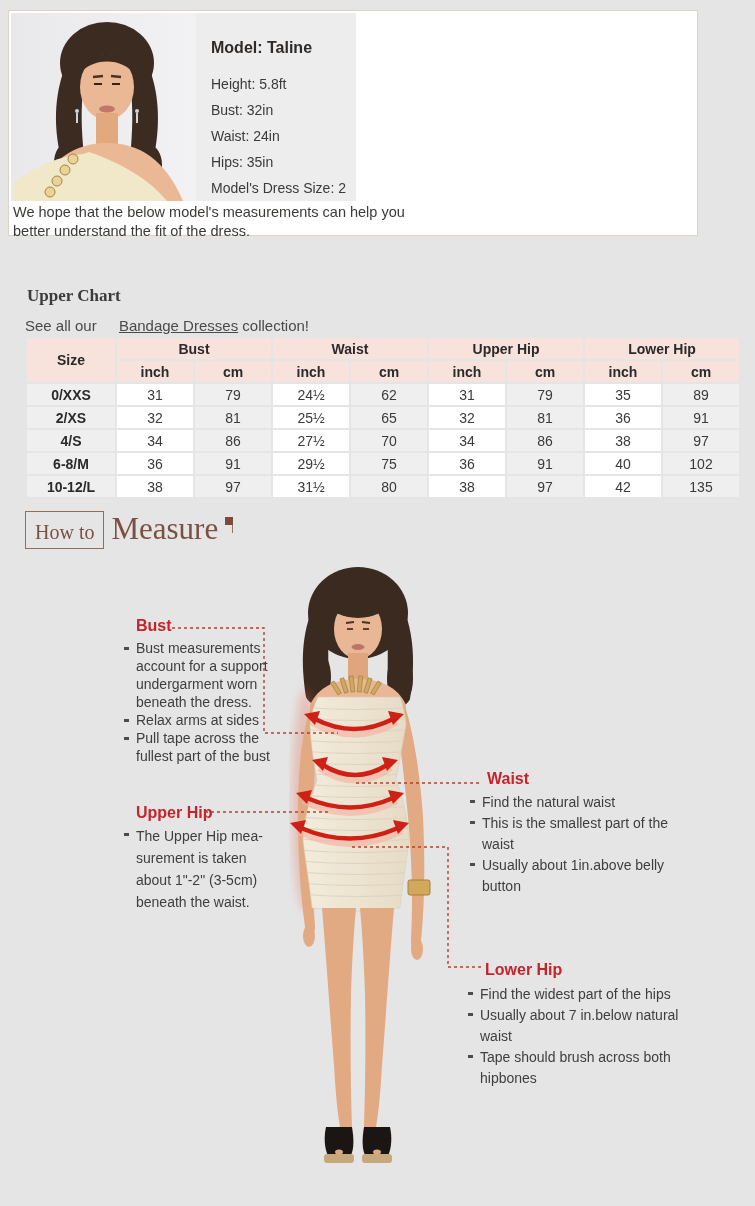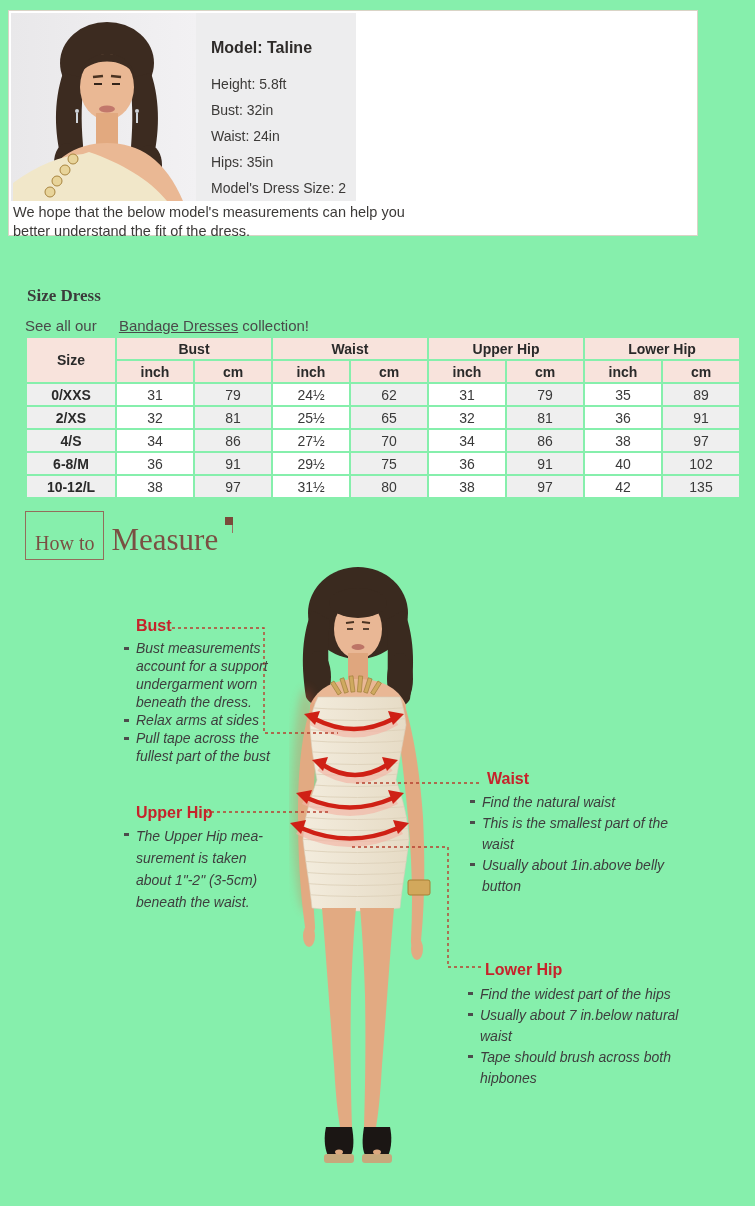--- a/index.html
+++ b/index.html
@@ -1,16 +1,16 @@
 <!DOCTYPE html>
 <html><head>
 <meta charset="utf-8">
 <style>
   html,body{margin:0;padding:0;background:#fff;}
-  .page{position:relative;width:755px;height:1206px;background:#86efac;overflow:hidden;
+  .page{position:relative;width:755px;height:1206px;background:#e5e5e5;overflow:hidden;
         font-family:"Liberation Sans",sans-serif;color:#3e3e3e;}
   
   .model-box{position:absolute;left:8px;top:10px;width:688px;height:224px;border:1px solid #d9d4c6;background:#fff;}
   .model-panel{position:absolute;left:2px;top:2px;width:345px;height:188px;background:#ededee;}
   .model-photo{position:absolute;left:0;top:0;}
   .model-info{position:absolute;left:200px;top:26px;width:140px;}
   .model-title{font-size:16px;font-weight:bold;color:#2e2b29;margin-bottom:14px;}
   .model-spec{font-size:14px;color:#3c3a38;line-height:26px;white-space:nowrap;}
   .model-caption{position:absolute;left:4px;top:192px;width:392px;font-size:14.5px;line-height:19px;color:#3c3a38;}
   
@@ -20,29 +20,29 @@
   .collection-line a{color:#4a4a4a;text-decoration:underline;cursor:pointer;margin-left:18px;}
   .size-table{position:absolute;left:25px;top:336px;border-collapse:separate;border-spacing:2px;}
   .size-table th,.size-table td{height:21px;text-align:center;font-size:14px;padding:0 2px;}
   .size-table .hdr{background:#f8e3dc;font-weight:bold;color:#2a2a2a;}
   .size-table .corner{width:84px;}
   .size-table .szcol{background:#efefef;font-weight:bold;color:#2a2a2a;width:84px;}
   .size-table .inch{background:#ffffff;color:#3a3a3a;width:72px;}
   .size-table .cm{background:#efefef;color:#3a3a3a;width:72px;}
   
   .hm-heading{position:absolute;left:25px;top:511px;display:flex;align-items:baseline;color:#7a5043;}
-  .hm-small{font-family:"Liberation Serif",serif;font-size:20px;border:1px solid #936d5b;padding:20px 9px 4px 9px;}
+  .hm-small{font-family:"Liberation Serif",serif;font-size:20px;border:1px solid #936d5b;padding:9px 9px 4px 9px;}
   .hm-large{font-family:"Liberation Serif",serif;font-size:31px;margin-left:7px;}
   .hm-mark{position:relative;display:inline-block;width:8px;height:8px;background:#7a4a3a;margin-left:7px;align-self:flex-start;margin-top:6px;}
   .hm-mark::after{content:"";position:absolute;right:0;top:8px;width:1px;height:8px;background:#9b7263;}
   
   .diagram{position:absolute;left:0;top:555px;width:755px;height:651px;}
   .diagram svg{position:absolute;left:0;top:0;}
   .ann-label{position:absolute;font-size:16px;font-weight:bold;color:#c6232b;white-space:nowrap;}
-  .ann-list{position:absolute;margin:0;padding:0;list-style:none;font-size:14px;color:#3e3e3e;font-style:italic;}
+  .ann-list{position:absolute;margin:0;padding:0;list-style:none;font-size:14px;color:#3e3e3e;}
   .ann-list li{position:relative;padding-left:13px;}
   .ann-list li::before{content:"";position:absolute;left:1px;top:8px;width:5px;height:3px;background:#4c4c4c;}
   .list-bust{line-height:18px;width:152px;}
   .list-upperhip{line-height:22px;width:146px;}
   .list-waist{line-height:21px;width:205px;}
   .list-lowerhip{line-height:21px;width:215px;}
 </style>
 </head>
 <body>
 
@@ -89,21 +89,21 @@
         <div class="model-spec">Height: 5.8ft</div>
         <div class="model-spec">Bust: 32in</div>
         <div class="model-spec">Waist: 24in</div>
         <div class="model-spec">Hips: 35in</div>
         <div class="model-spec">Model's Dress Size: 2</div>
       </div>
     </div>
     <div class="model-caption">We hope that the below model's measurements can help you better understand the fit of the dress.</div>
   </div>
 
-  <h2 class="size-heading">Size Dress</h2>
+  <h2 class="size-heading">Upper Chart</h2>
 
   <div class="collection-line"><span>See all our </span><a>Bandage Dresses</a><span> collection!</span></div>
 
   <table class="size-table">
     <tbody>
         <tr>
       <th class="hdr corner" rowspan="2">Size</th>
       <th class="hdr" colspan="2">Bust</th>
       <th class="hdr" colspan="2">Waist</th>
       <th class="hdr" colspan="2">Upper Hip</th>

